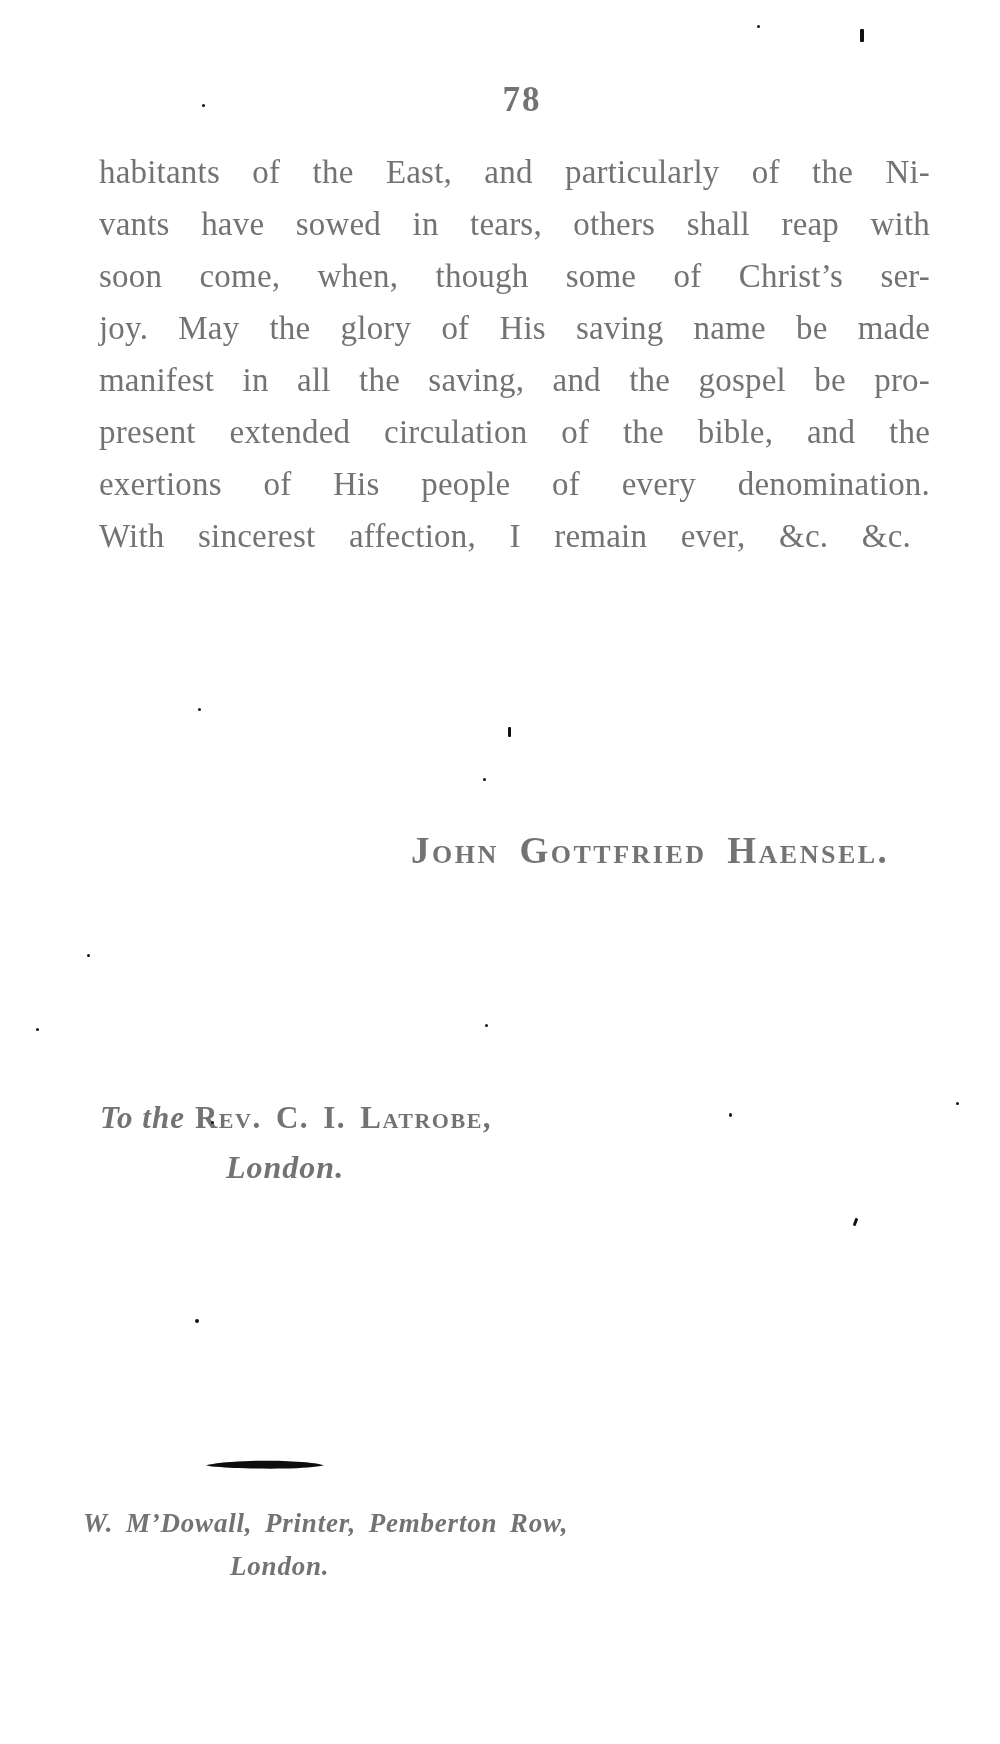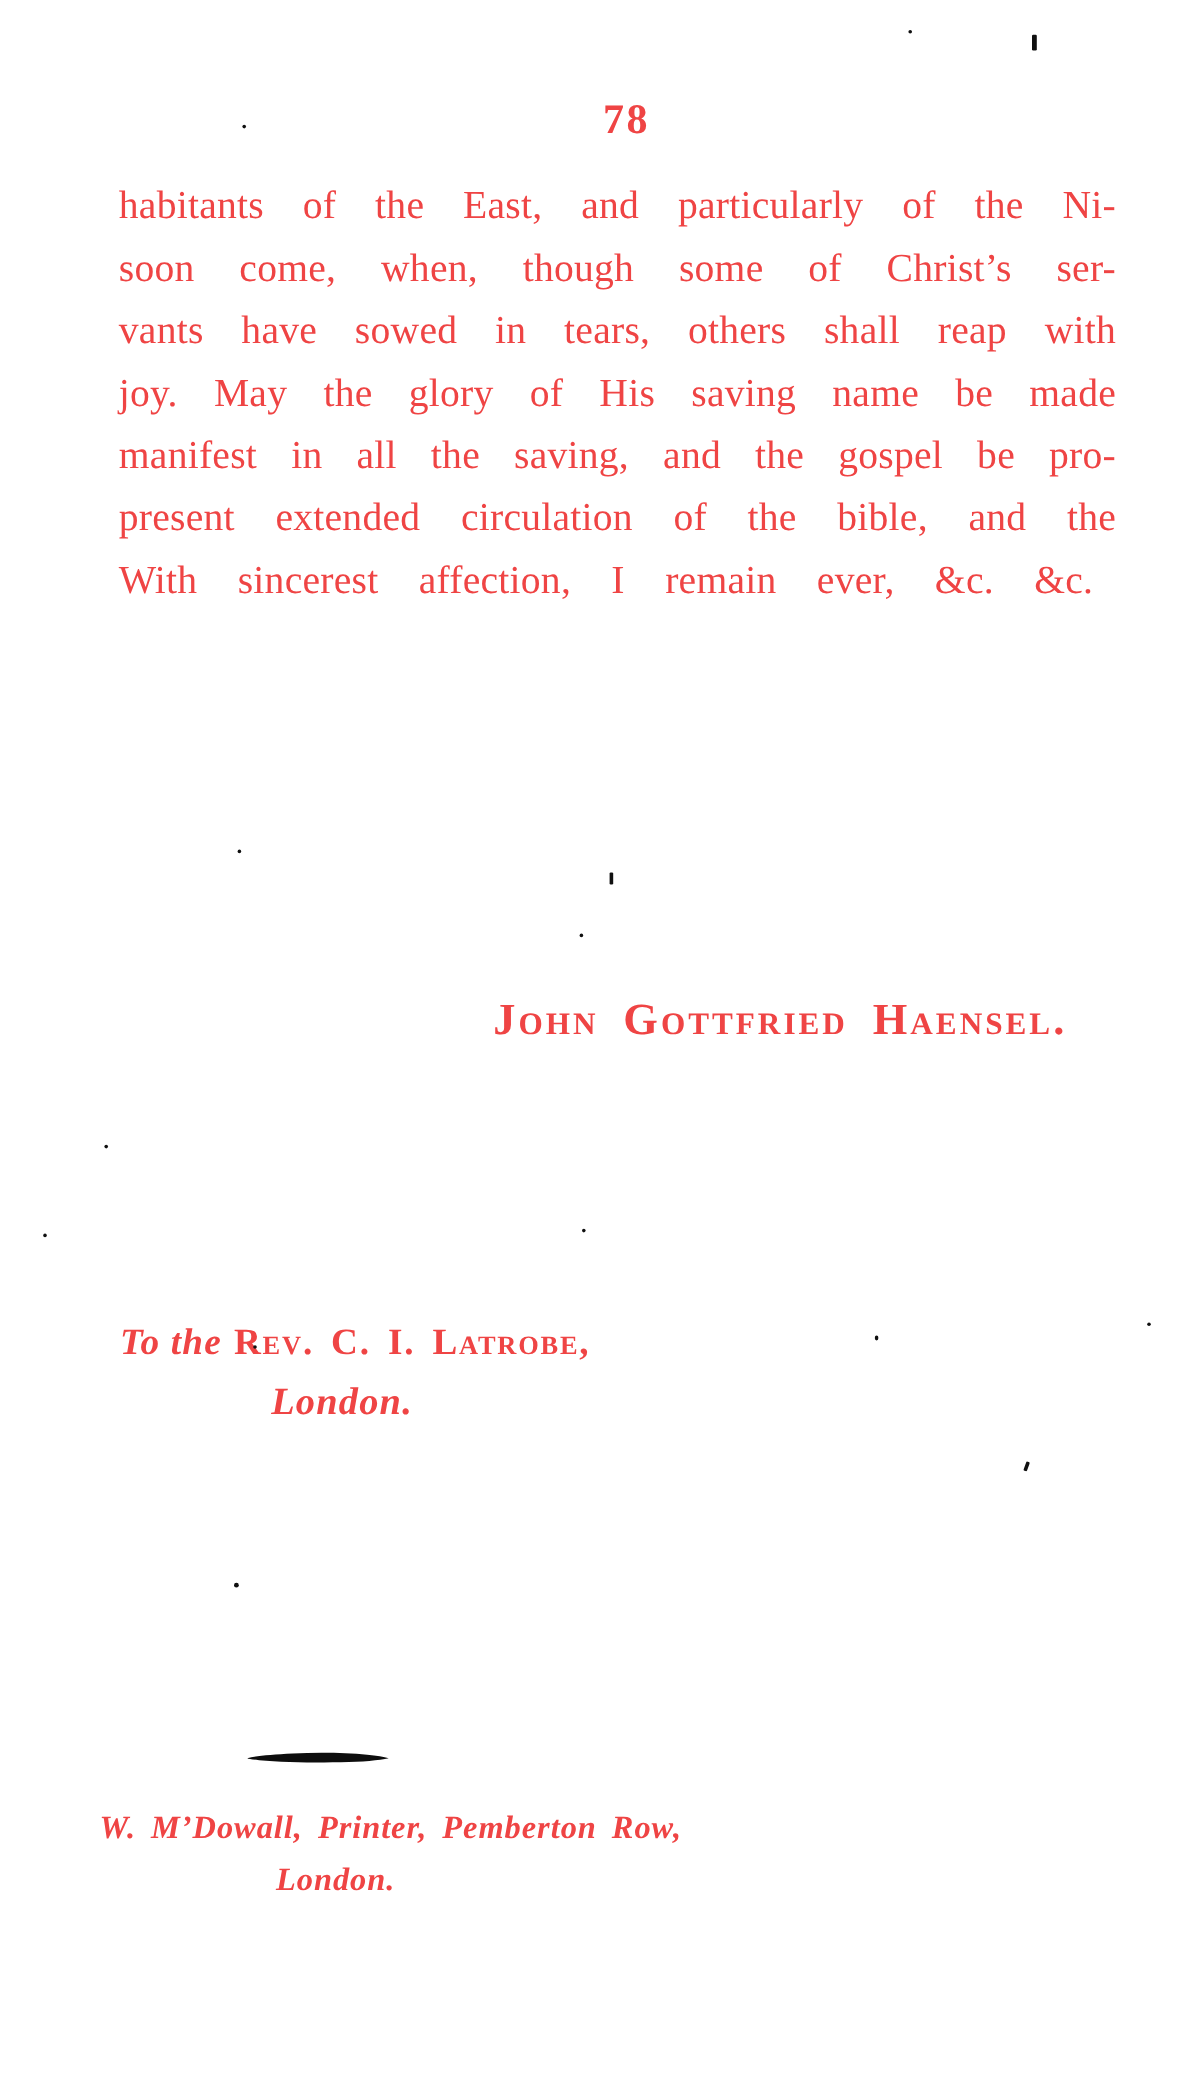--- a/index.html
+++ b/index.html
@@ -132,31 +132,32 @@
   }
   .tick {
     position: absolute;
     background: #101010;
     border-radius: 1px;
   }
 </style>
 </head>
 <body>
 
-<div class="page" style="background: rgb(255, 255, 255); color: #ef4444; border-radius: 31px;">
+<div class="page" style="background: rgb(255, 255, 255); color: #737373; border-radius: 31px;">
 
   <div class="page-number">78</div>
 
   <div class="body-block">
     <div class="body-line"><span>habitants of the East, and particularly of the Ni-</span></div>
+    <div class="body-line"><span>vants have sowed in tears, others shall reap with</span></div>
     <div class="body-line"><span>soon come, when, though some of Christ’s ser-</span></div>
-    <div class="body-line"><span>vants have sowed in tears, others shall reap with</span></div>
     <div class="body-line"><span>joy.  May the glory of His saving name be made</span></div>
     <div class="body-line"><span>manifest in all the saving, and the gospel be pro-</span></div>
     <div class="body-line"><span>present extended circulation of the bible, and the</span></div>
+    <div class="body-line"><span>exertions of His people of every denomination.</span></div>
     <div class="body-line last"><span>With sincerest affection, I remain ever, &amp;c. &amp;c.</span></div>
   </div>
 
   <div class="signature">John Gottfried Haensel.</div>
 
   <div class="addressee">
     <span class="prefix">To the</span><span class="name">Rev. C. I. Latrobe,</span>
   </div>
   <div class="addressee-city">London.</div>
 

